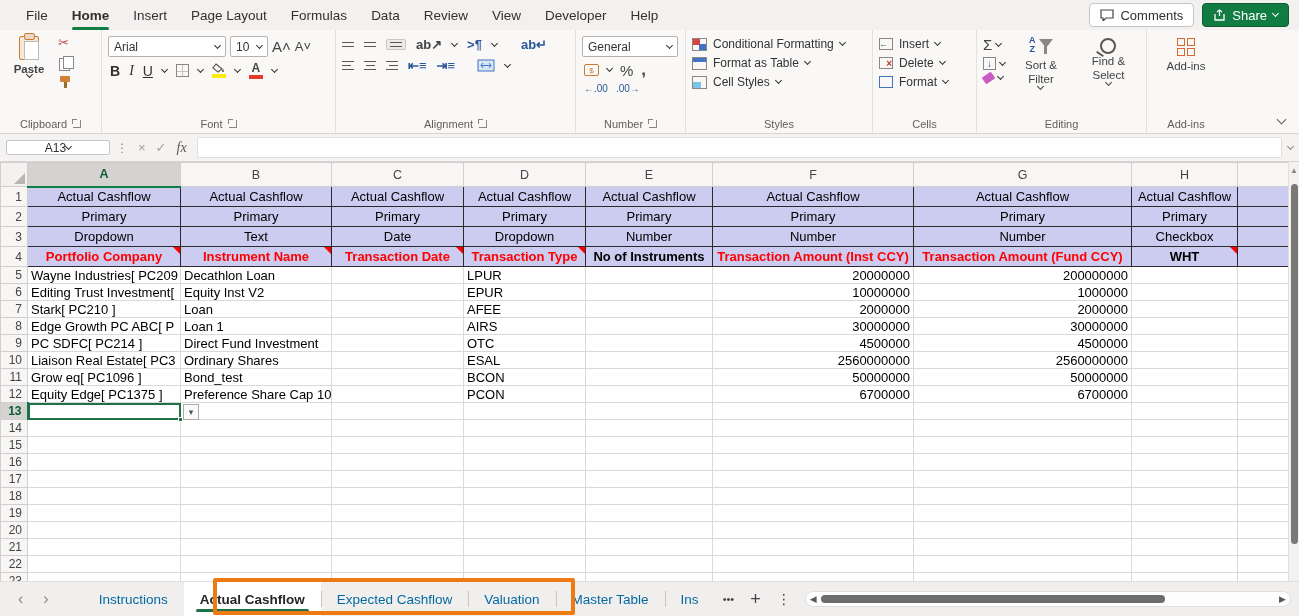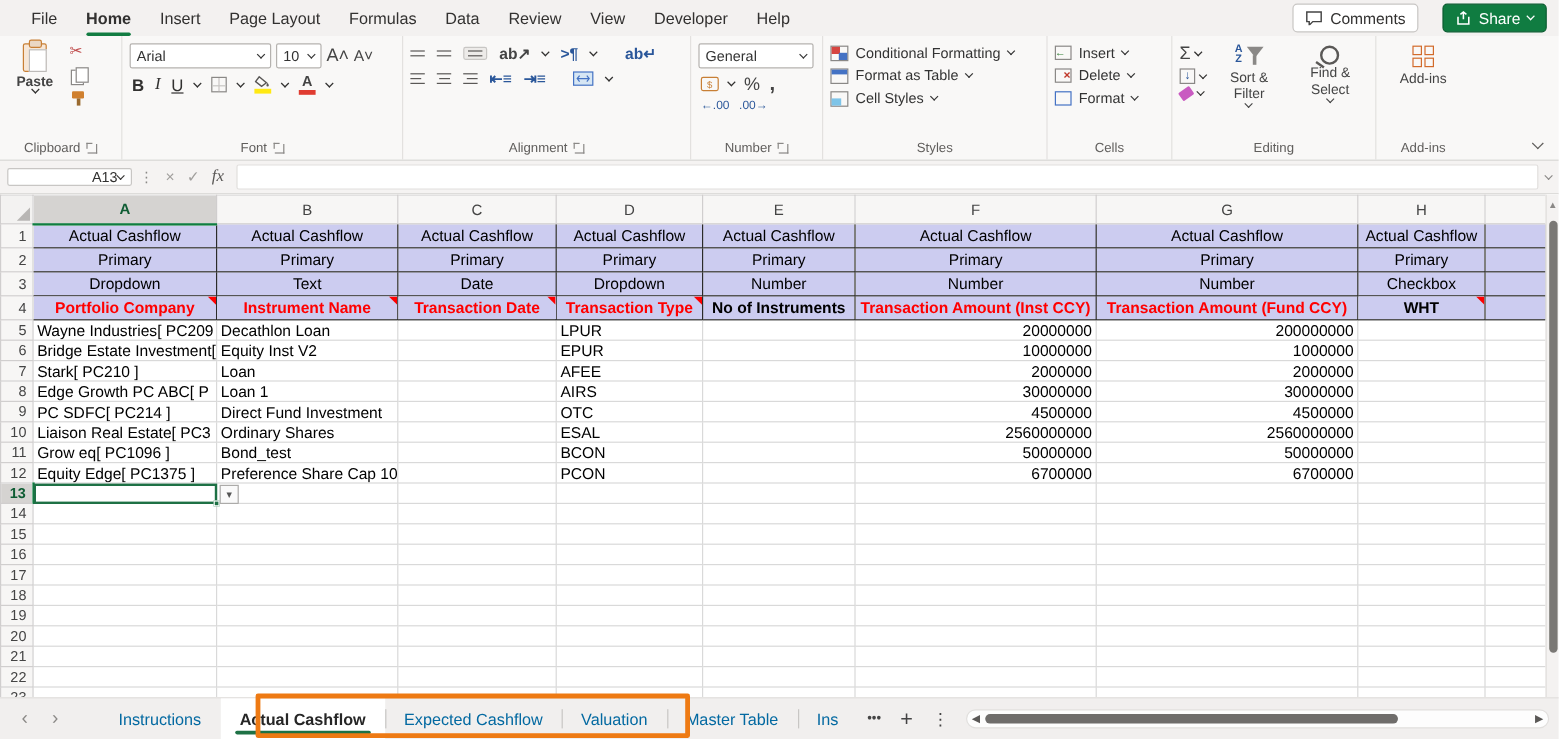--- a/index.html
+++ b/index.html
@@ -6,21 +6,21 @@
   html,body { width:1299px; height:616px; overflow:hidden; background:#fff;
     font-family:"Liberation Sans", sans-serif; color:#323130; }
   #app { position:relative; width:1299px; height:616px; background:#fff; }
 
   
   #menubar { height:30px; background:#F3F1F0; display:flex; align-items:center; padding:0 10px 0 14px; }
   .menu-item { font-size:13.5px; padding:5px 12px; color:#323130; cursor:default; position:relative; white-space:nowrap; }
   .menu-item.active { font-weight:bold; }
   .menu-item.active::after { content:""; position:absolute; left:12px; right:12px; bottom:-2px; height:3px; background:#127C42; border-radius:2px; }
   #menubar-right { margin-left:auto; display:flex; align-items:center; gap:8px; }
-  .pill { display:flex; align-items:center; gap:6px; height:24px; padding:0 10px; border-radius:4px; font-size:13px;margin-left:12px; }
+  .pill { display:flex; align-items:center; gap:6px; height:24px; padding:0 10px; border-radius:4px; font-size:13px; }
   #comments-btn { background:#fff; border:1px solid #C8C6C4; }
   #share-btn { background:#107C41; color:#fff; border:1px solid #0B5C30; }
   .chev { width:7px; height:7px; border-right:1.5px solid currentColor; border-bottom:1.5px solid currentColor; transform:rotate(45deg); margin-top:-3px; display:inline-block; }
   .chev.sm { width:5px; height:5px; }
 
   
   #ribbon { height:104px; background:#F9F8F7; border-bottom:1px solid #D8D6D4; display:flex; position:relative; }
   .rgroup { display:flex; flex-direction:column; padding:4px 6px 0 6px; border-right:1px solid #E3E1DF; position:relative; }
   .rgroup-body { flex:1; display:flex; align-items:flex-start; }
   .rgroup-label { height:18px; font-size:11px; color:#605E5C; text-align:center; display:flex; align-items:center; justify-content:center; gap:6px; }
@@ -109,21 +109,21 @@
   .mag-ic::after { content:""; position:absolute; left:-6px; bottom:-3px; width:8px; height:2px; background:#5A5856; transform:rotate(35deg); }
 
   
   #grp-addins { width:78px; border-right:none;gap:20px; }
   .addins-ic { display:grid; grid-template-columns:8px 8px; grid-gap:2px; margin:4px auto 3px; }
   .addins-ic i { width:8px; height:8px; border:1.6px solid #D26B2B; display:block; }
   #ribbon-collapse { position:absolute; right:14px; bottom:10px; color:#605E5C; }
 
   
   #formulabar { height:28px; background:#F5F3F2; display:flex; align-items:center; padding:3px 6px; gap:6px; border-bottom:1px solid #D8D6D4; }
-  #namebox { width:104px; height:15px; background:#fff; border:1px solid #C8C6C4; border-radius:2px; display:flex; align-items:center; justify-content:flex-end; padding:0 6px; font-size:12px; }
+  #namebox { width:104px; height:15px; background:#fff; border:1px solid #C8C6C4; border-radius:2px; display:flex; align-items:center; justify-content:center; padding:0 6px; font-size:12px; }
   .vdots { color:#8A8886; font-size:12px; letter-spacing:0; }
   #fxicons { display:flex; align-items:center; gap:10px; color:#A19F9D; font-size:13px; padding:0 4px; }
   #fx-label { font-style:italic; font-family:"Liberation Serif", serif; color:#5A5856; font-size:14px; }
   #formula-input { flex:1; height:21px; background:#fff; border:1px solid #E1DFDD; border-radius:2px; font-size:12px; padding:0 6px; color:#333; }
   #fbar-expand { color:#8A8886; }
 
   
   #gridwrap { position:relative; height:419px; display:flex; background:#fff; overflow:hidden; }
   #gridclip { width:1288px; overflow:hidden; }
   table#grid-table { border-collapse:collapse; table-layout:fixed; width:1288px; font-size:13px; }
@@ -551,21 +551,21 @@
               <td class="al-l"></td>
               <td class="al-l">LPUR</td>
               <td class="al-l"></td>
               <td class="al-r">20000000</td>
               <td class="al-r">200000000</td>
               <td class="al-l"></td>
               <td class="al-l"></td>
             </tr>
             <tr class="data">
               <th class="rowhdr">6</th>
-              <td class="al-l">Bridge Estate Investment[</td>
+              <td class="al-l">Editing Trust Investment[</td>
               <td class="al-l">Equity Inst V2</td>
               <td class="al-l"></td>
               <td class="al-l">EPUR</td>
               <td class="al-l"></td>
               <td class="al-r">10000000</td>
               <td class="al-r">1000000</td>
               <td class="al-l"></td>
               <td class="al-l"></td>
             </tr>
             <tr class="data">

